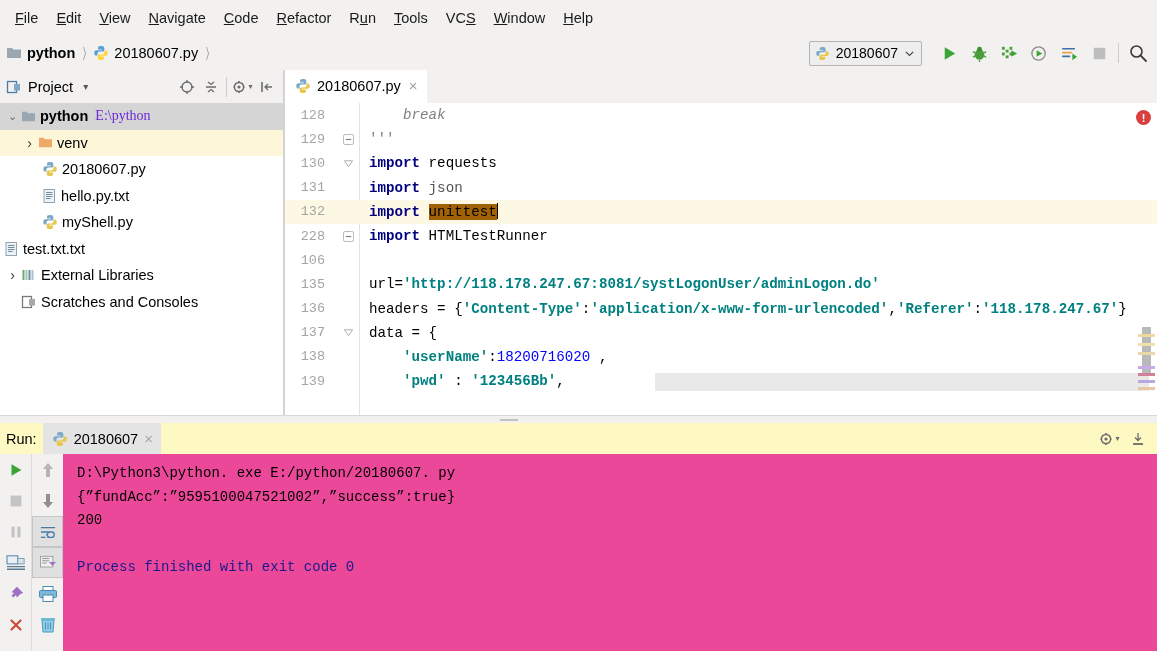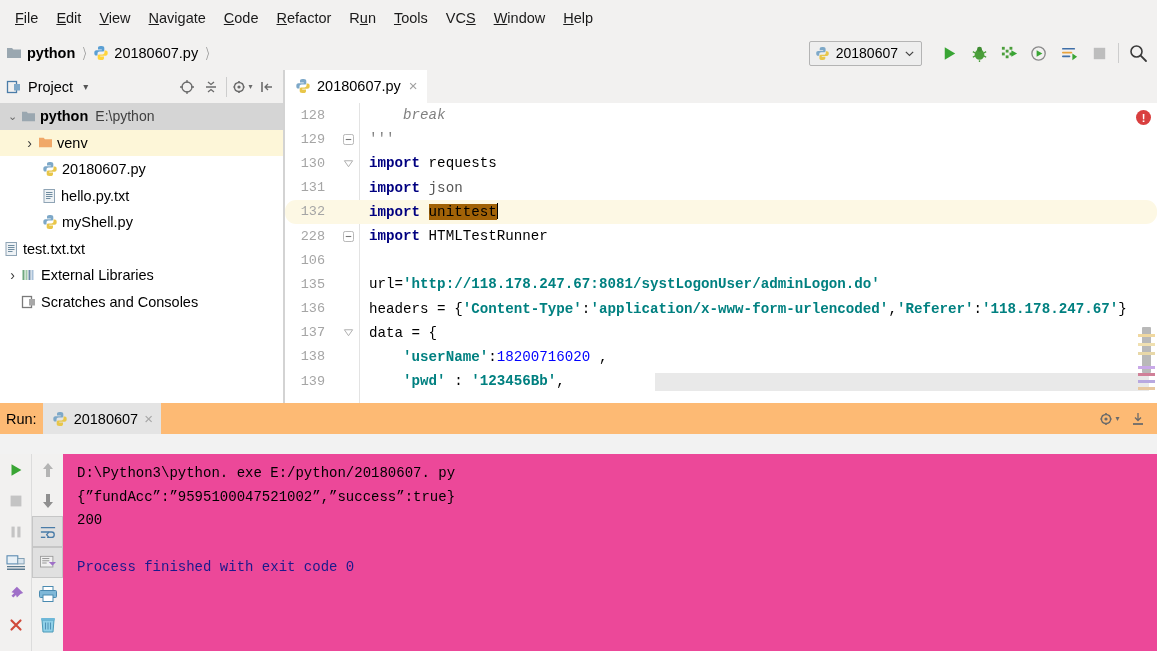--- a/index.html
+++ b/index.html
@@ -91,21 +91,21 @@
     padding-left: 4px;
   }
   .tree-row.sel-grey { background: #d5d5d5; }
   .tree-row.sel-yellow { background: #fdf6d8; }
   .tw {
     width: 17px; min-width: 17px; text-align: center;
     font-size: 11px; color: #6b6b6b;
   }
   .tree-label { margin-left: 4px; }
   .tree-label.bold { font-weight: bold; }
-  .tree-sub { color: #404040; margin-left: 7px; font-size: 14px; }
+  .tree-sub { color: #6d28d9; margin-left: 7px; font-size: 14px; font-family: Liberation Serif, serif; }
 
   .panel-splitter-v {
     position: absolute; left: 283px; top: 70px; width: 2px; height: 345px;
     background: #d3d3d3;
   }
 
   
   .editor-tabstrip {
     position: absolute; left: 285px; top: 70px; width: 872px; height: 33px;
     background: #f2f1f0;
@@ -124,21 +124,21 @@
     position: absolute; left: 285px; top: 103px; width: 872px; height: 312px;
     background: #ffffff;
     overflow: hidden;
     font-family: "Liberation Mono", monospace;
   }
   .code-line {
     position: relative; height: 24.2px;
     display: flex; align-items: center;
     white-space: pre;
   }
-  .code-line.hl { background: #fdf8e4; border-radius: 11px; }
+  .code-line.hl { background: #fdf8e4; }
   .lnum {
     width: 52px; min-width: 52px;
     text-align: right; padding-right: 12px;
     color: #a5a5a5; font-size: 13.5px;
     font-family: "Liberation Mono", monospace;
   }
   .gutter-fold {
     width: 22px; min-width: 22px;
     display: flex; align-items: center; justify-content: center;
     color: #9a9a9a; font-size: 11px;
@@ -188,22 +188,22 @@
   .h-splitter {
     position: absolute; left: 0; top: 415px; width: 1157px; height: 8px;
     background: #f2f1f0;
     border-top: 1px solid #d8d8d8;
   }
   .h-splitter:after {
     content: ''; position: absolute; left: 500px; top: 3px;
     width: 18px; height: 2px; background: #c2c2c2;
   }
   .run-header {
-    position: absolute; left: 0; top: 403px; width: 1157px; height: 31px;
-    background: #fdba74;
+    position: absolute; left: 0; top: 423px; width: 1157px; height: 31px;
+    background: #fef9c3;
     display: flex; align-items: center;
   }
   .run-label { font-size: 14.5px; margin-left: 6px; margin-right: 6px; }
   .run-tab {
     display: flex; align-items: center; gap: 6px;
     height: 31px; padding: 0 8px 0 9px;
     background: #e4e4e4;
   }
   .run-tab-label { font-size: 14.5px; }
   .run-tab-close { color: #a6a6a6; font-size: 15px; }

